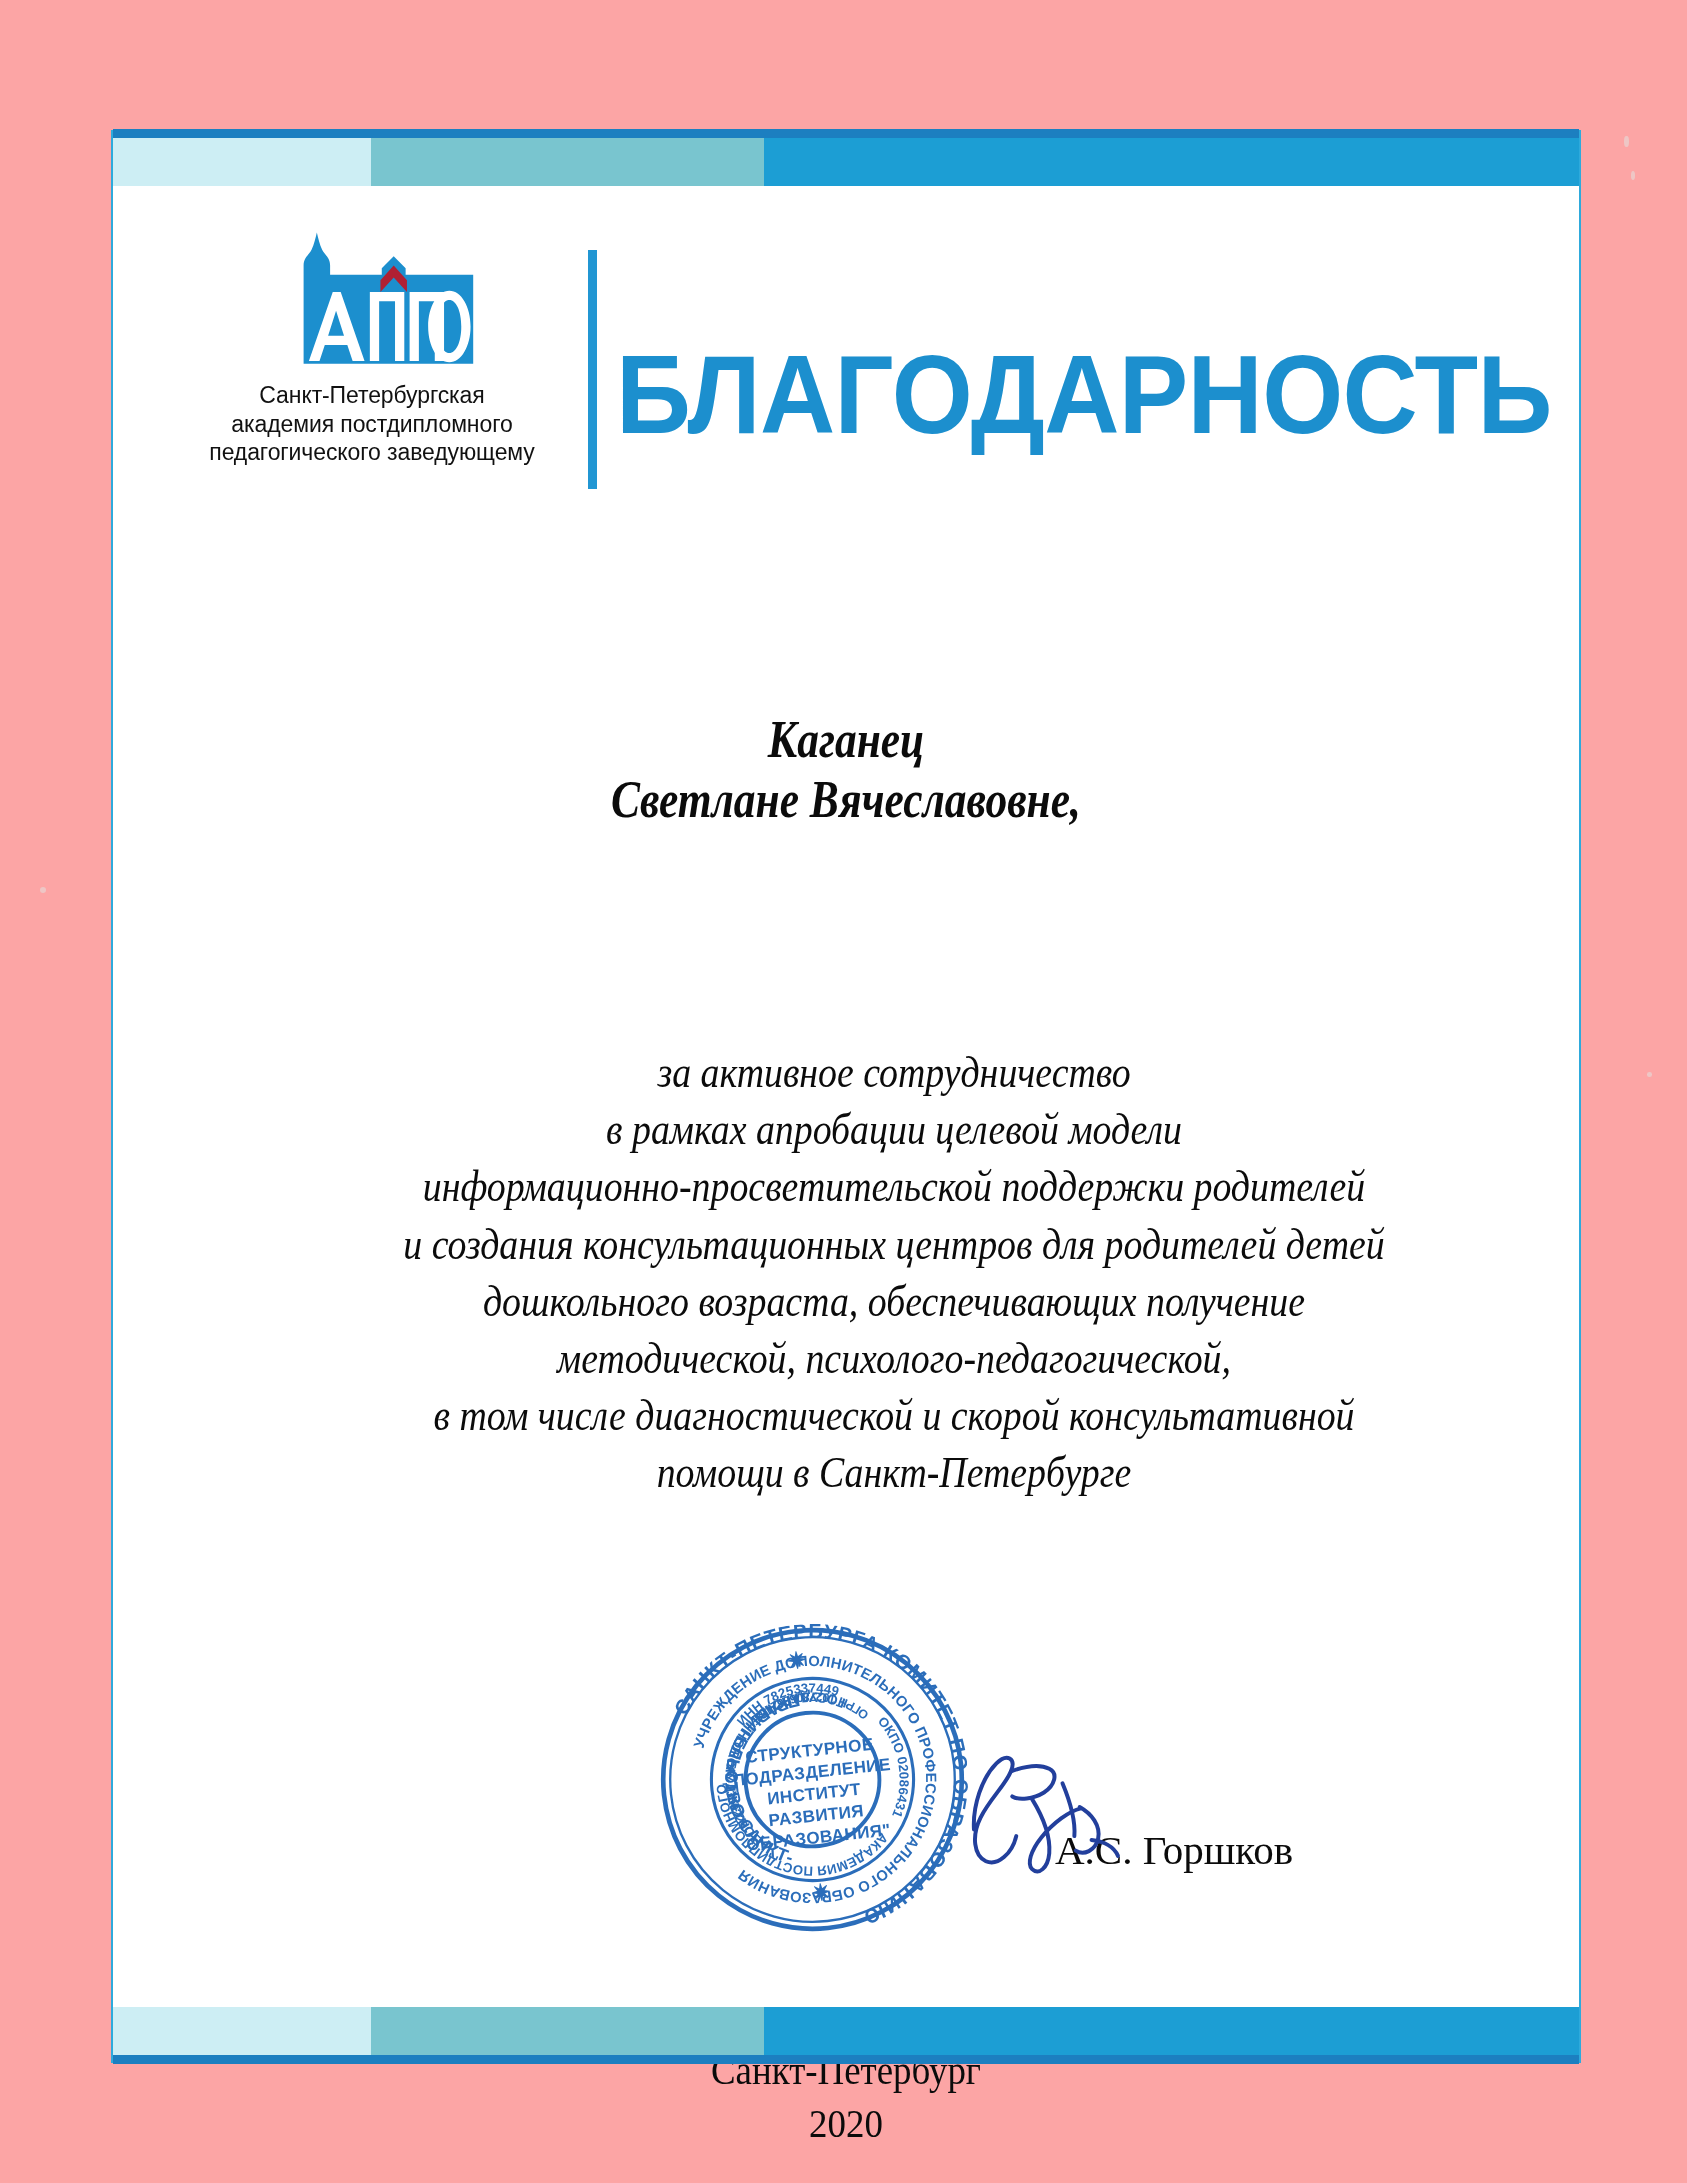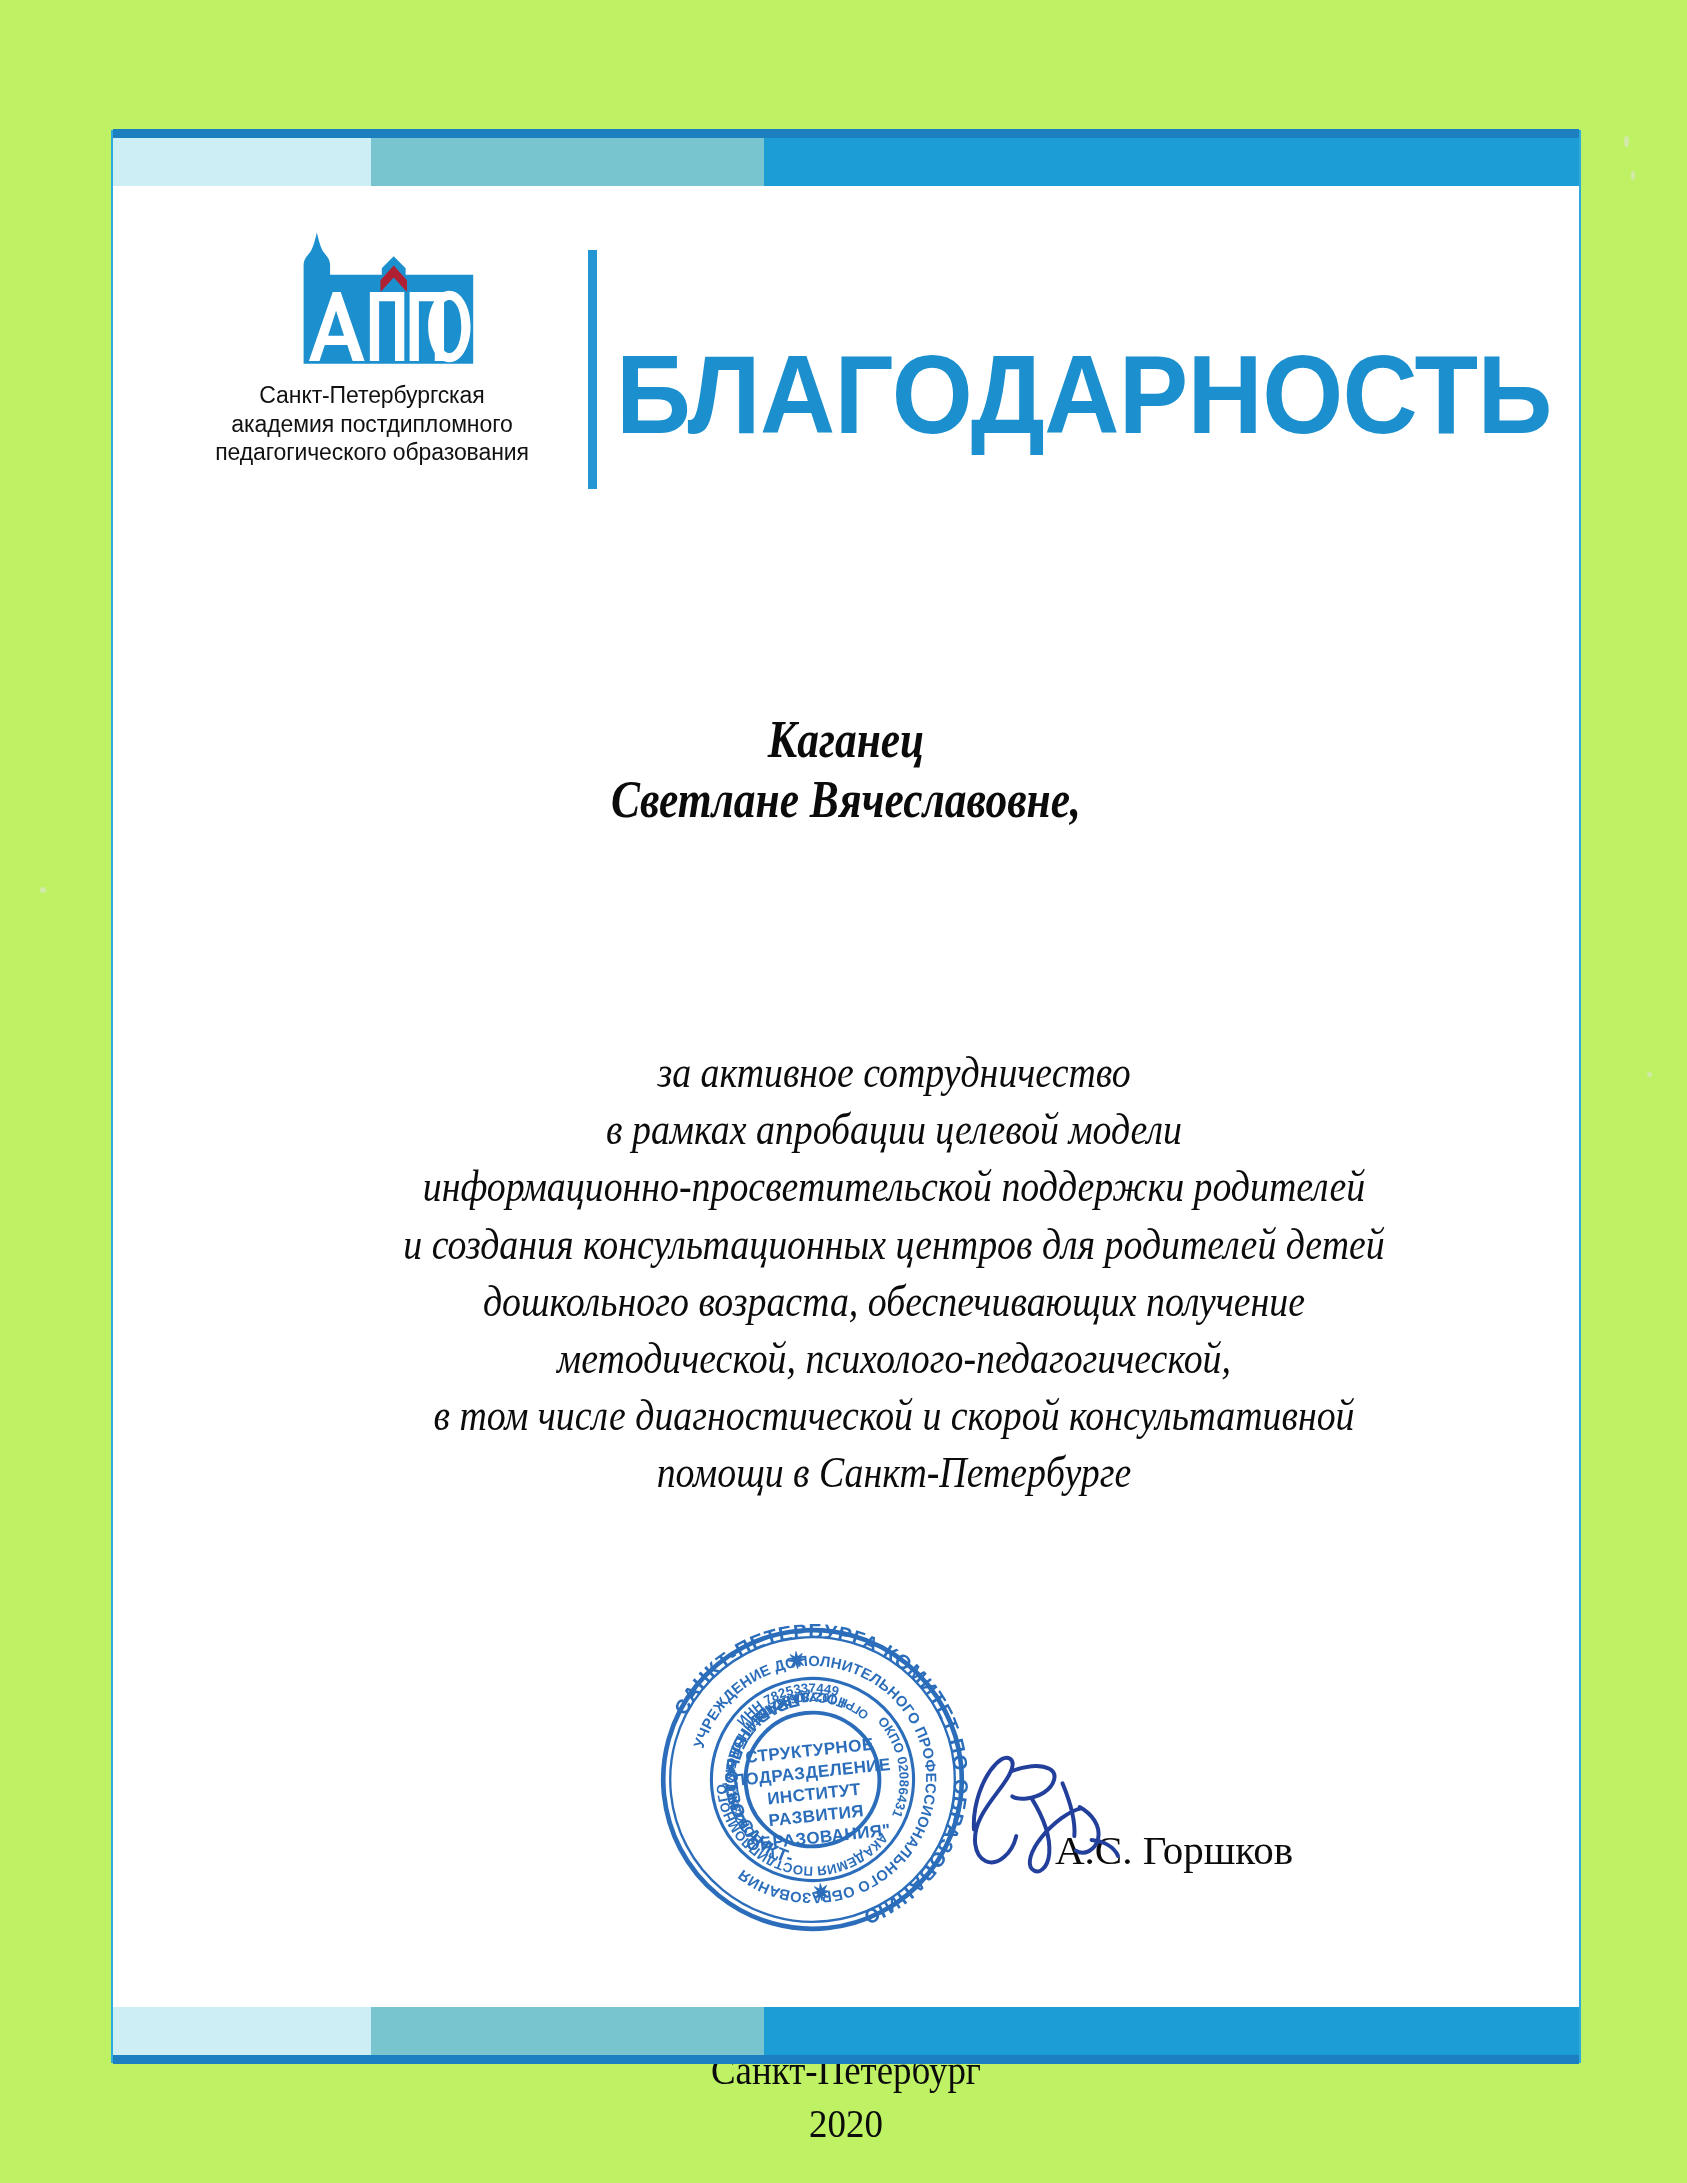--- a/index.html
+++ b/index.html
@@ -12,21 +12,21 @@
     height: 2183px;
     position: relative;
     font-family: "Liberation Serif", serif;
     overflow: hidden;
   }
 
   
   #page {
     position: absolute;
     inset: 0;
-    background: #bef264;
+    background: #fca5a5;
   }
 
   
   .speck {
     position: absolute;
     background: #e2e2e0;
     border-radius: 50%;
     opacity: .55;
   }
 
@@ -288,21 +288,21 @@
             <path d="M348 144 C348 174 334 198 316 198 C298 198 284 174 284 144
                      C284 114 298 90 316 90 C334 90 348 114 348 144 Z
                      M334 144 C334 120 326 104 316 104 C306 104 298 120 298 144
                      C298 168 306 184 316 184 C326 184 334 168 334 144 Z"></path>
           </g>
         </svg>
 
         <div id="logo-caption">
           <div>Санкт-Петербургская</div>
           <div>академия постдипломного</div>
-          <div>педагогического образования</div>
+          <div>педагогического заведующему</div>
         </div>
       </div>
 
       <div id="title-rule"></div>
 
       <div id="cert-title">БЛАГОДАРНОСТЬ</div>
     </div>
 
     <div id="recipient">
       <div class="ln1">Каганец</div>

